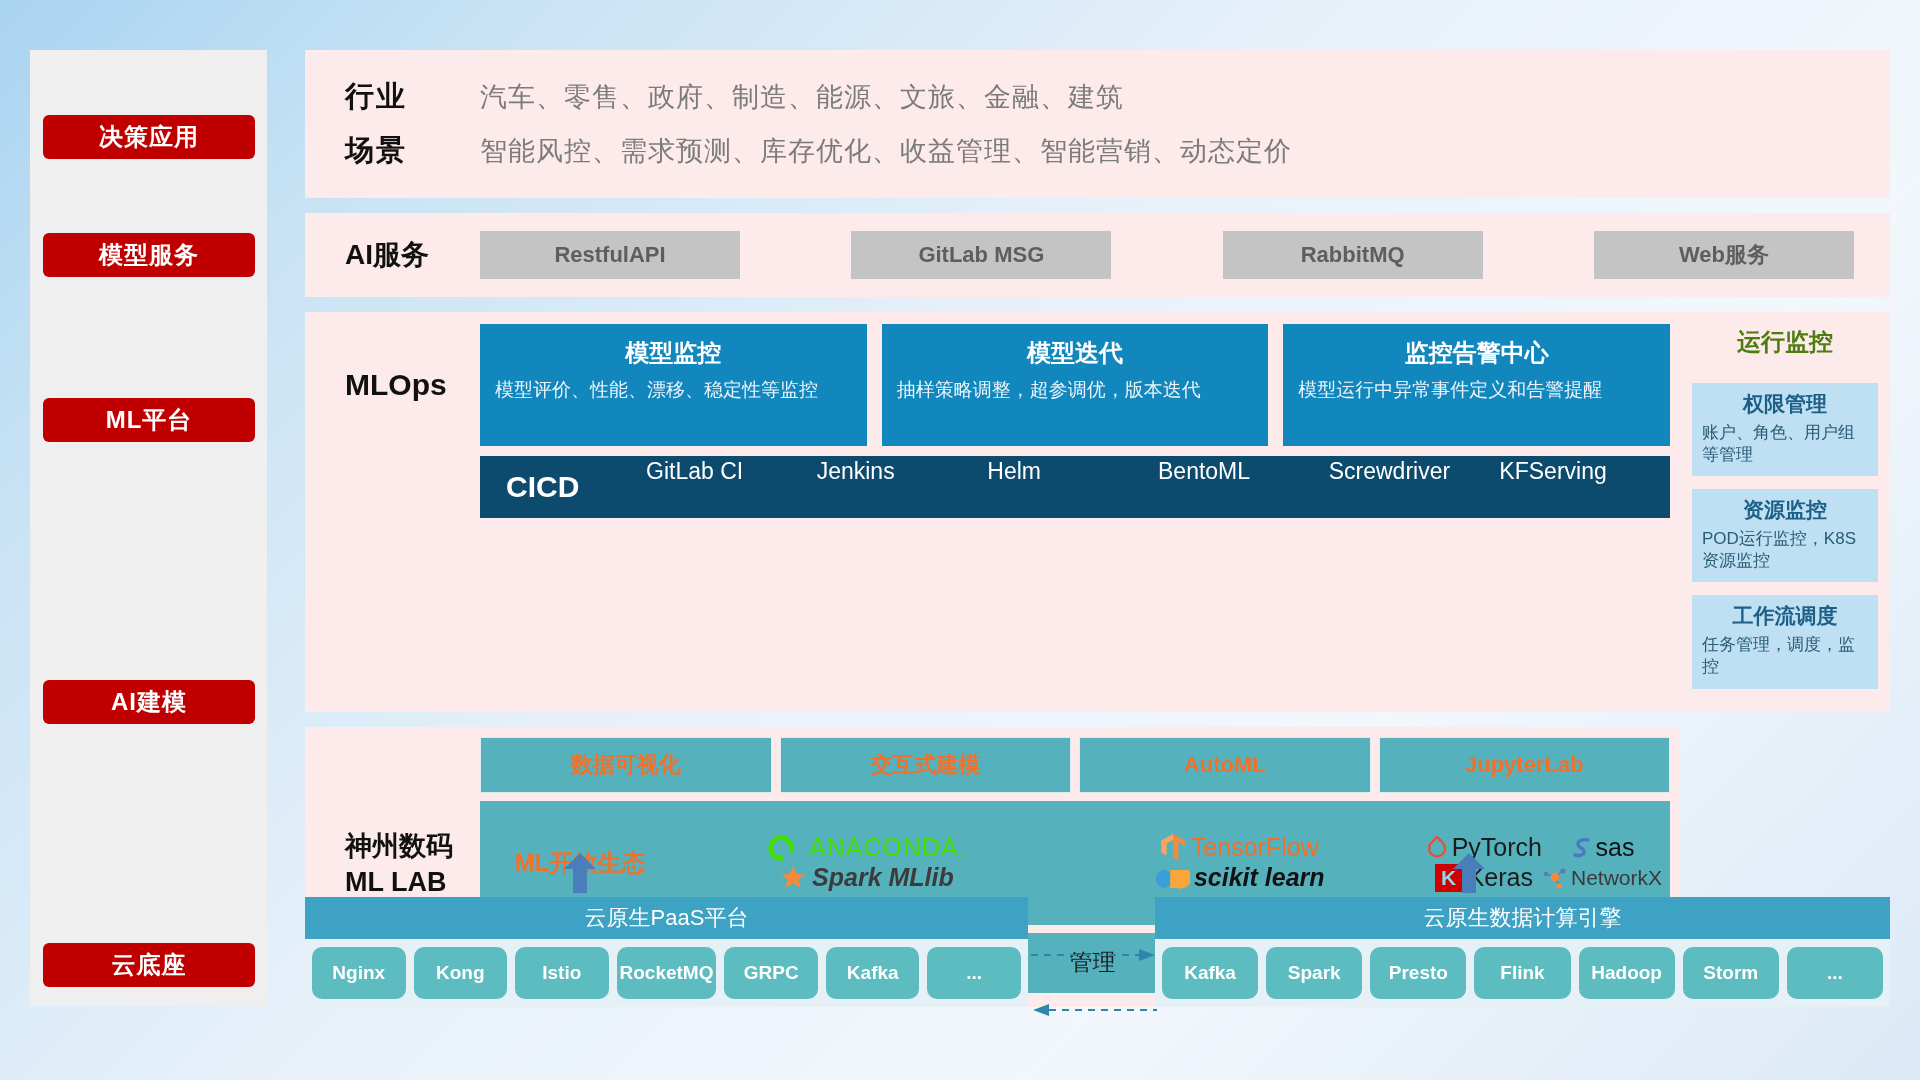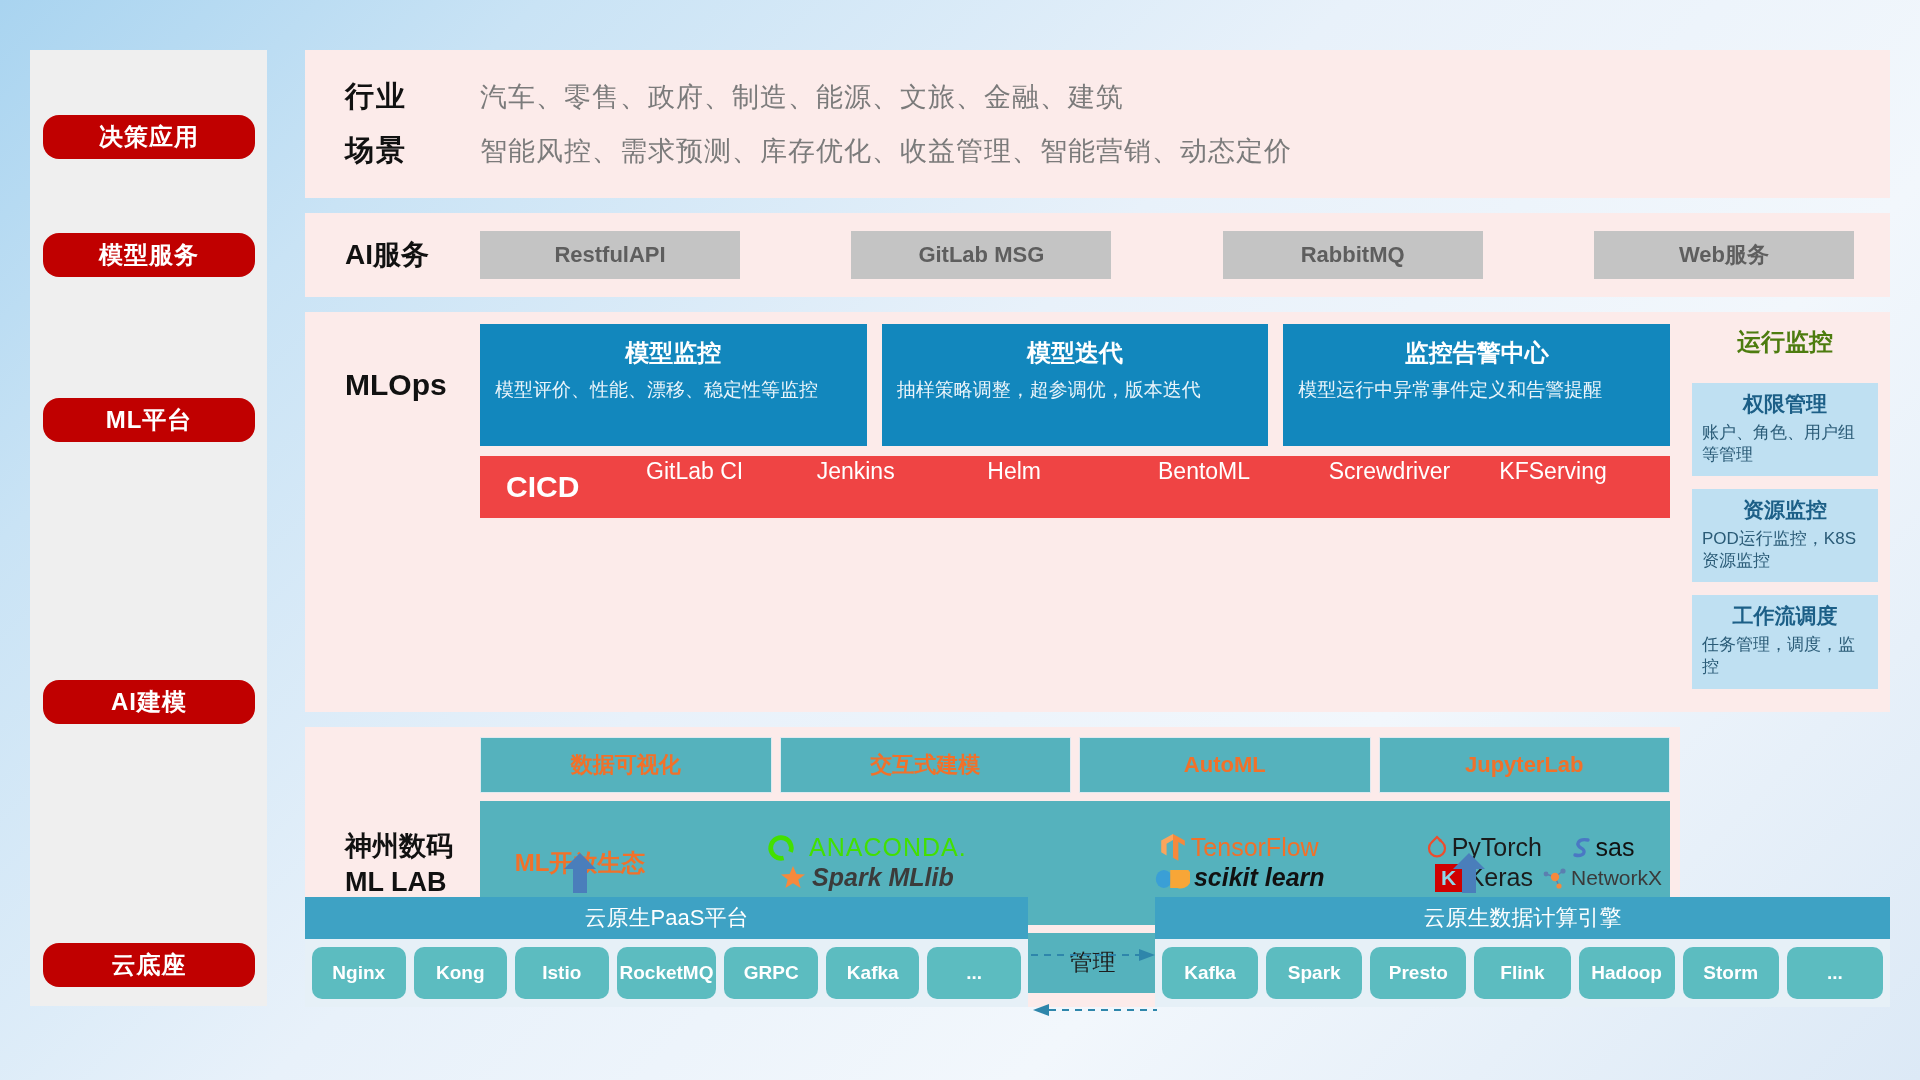--- a/index.html
+++ b/index.html
@@ -13,21 +13,21 @@
   .canvas { position: absolute; left: 0; top: 0; width: 1920px; height: 1080px; }
 
   
   .rail {
     position: absolute; left: 30px; top: 50px;
     width: 237px; height: 956px;
     background: #efefef;
   }
   .rail-btn {
     position: absolute; left: 13px; width: 212px; height: 44px;
-    background: #c00000; border-radius: 16px;
+    background: #c00000; border-radius: 6px;
     color: #fff; font-size: 24px; font-weight: bold;
     display: flex; align-items: center; justify-content: center;
     letter-spacing: 1px;
   }
   .rail-btn.b1 { top: 65px; }
   .rail-btn.b2 { top: 183px; }
   .rail-btn.b3 { top: 348px; }
   .rail-btn.b4 { top: 630px; }
   .rail-btn.b5 { top: 893px; }
 
@@ -61,21 +61,21 @@
   .mlops-label { width: 135px; display: flex; align-items: center; font-size: 30px; font-weight: bold; color: #111; }
   .mlops-cards { flex: 1; display: flex; gap: 15px; padding-right: 10px; }
   .mlops-card {
     flex: 1; background: #1287bd; color: #fff; padding: 13px 15px 10px 15px; height: 122px;
   }
   .mlops-card-title { font-size: 24px; font-weight: bold; text-align: center; margin-bottom: 8px; }
   .mlops-card-desc { font-size: 19px; line-height: 1.32; color: #eaf4fa; }
 
   .cicd-bar {
     margin: 10px 0 0 175px; margin-right: 10px;
-    background: #ef4444; height: 62px; overflow: hidden;
+    background: #0c4a6e; height: 62px; overflow: hidden;
     display: flex; align-items: center; padding-left: 26px;
   }
   .cicd-title { font-size: 30px; font-weight: bold; color: #fff; width: 140px; flex: 0 0 auto; }
   .cicd-items { flex: 1; display: flex; }
   .cicd-item {
     flex: 1; color: #fff; font-size: 23px; line-height: 1.35;
     height: 62px; overflow: hidden;
   }
 
   

